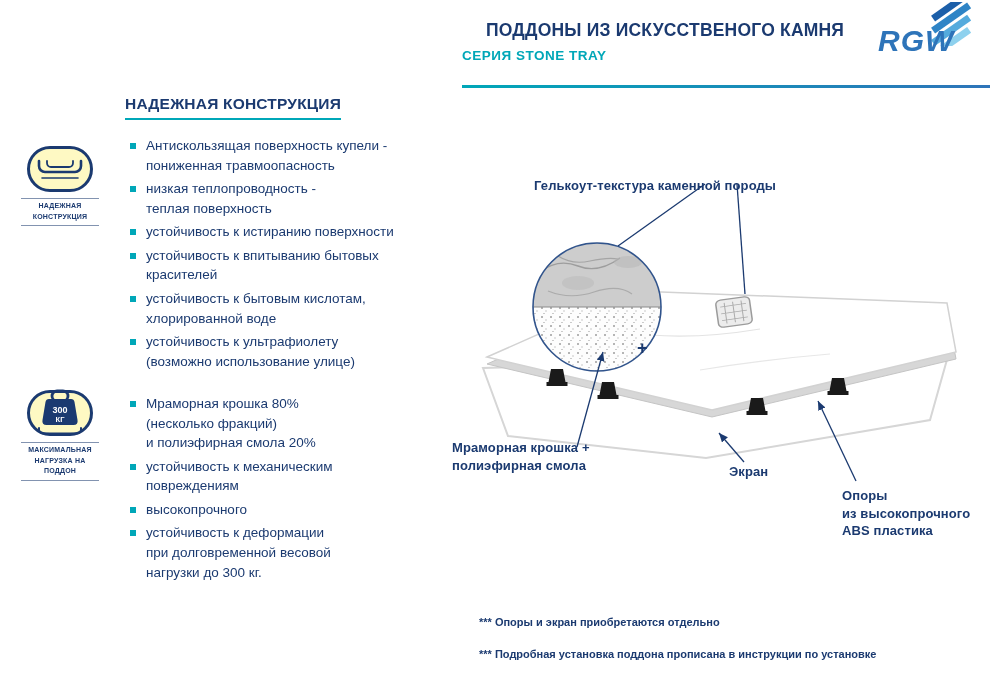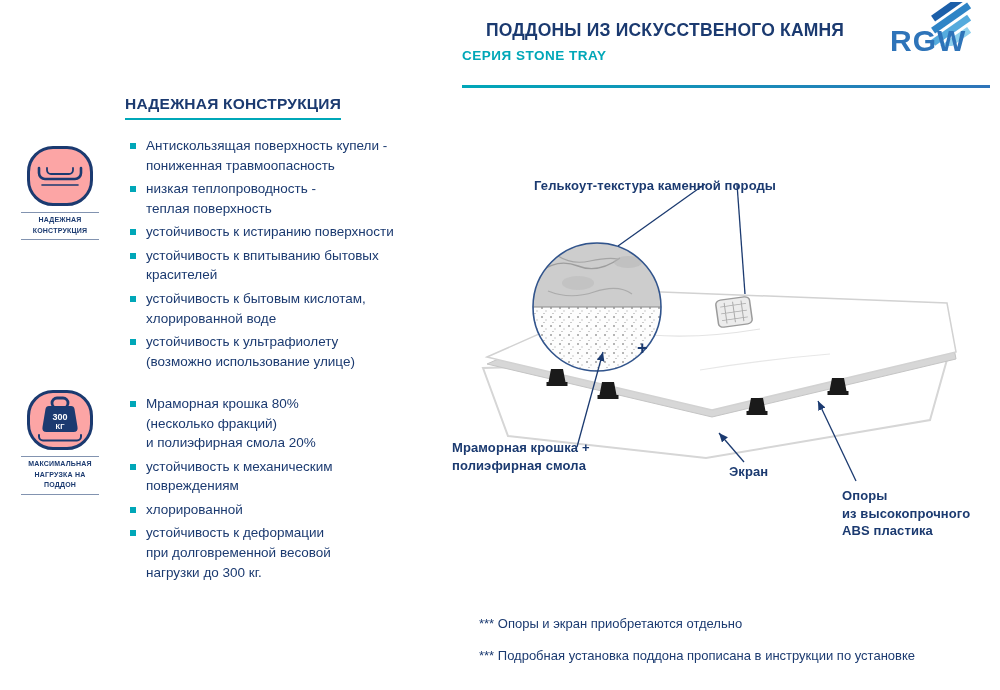--- a/index.html
+++ b/index.html
@@ -6,47 +6,47 @@
   html,body { width:1000px; height:690px; }
   body { font-family:"Liberation Sans", sans-serif; background:#fff; }
   .page { position:relative; width:1000px; height:690px; overflow:hidden; background:#fff; color:var(--c-navy,#1b3a70); }
 
   
   .header-title { position:absolute; left:486px; top:20px; font-size:17.5px; font-weight:bold; letter-spacing:.2px; color:var(--c-navy,#1b3a70); }
   .header-subtitle { position:absolute; left:462px; top:48px; font-size:13.5px; font-weight:bold; letter-spacing:.5px; color:var(--c-teal,#00a7b8); }
   .header-rule { position:absolute; left:462px; top:85px; width:528px; height:3px; background:linear-gradient(90deg, var(--c-teal,#00a7b8), #2e74b9); }
   .logo { position:absolute; left:872px; top:2px; width:122px; height:64px; }
   .logo-stripes { position:absolute; right:0; top:0; }
-  .logo-text { position:absolute; left:18px; top:22px; font-size:30px; font-weight:bold; letter-spacing:1px; color:var(--c-logo,#2e74b9); }
+  .logo-text { position:absolute; left:6px; top:22px; font-size:30px; font-weight:bold; letter-spacing:1px; color:var(--c-logo,#2e74b9);font-style:italic; }
 
   
   .left-heading { position:absolute; left:125px; top:95px; font-size:15.5px; font-weight:bold; letter-spacing:.2px; color:var(--c-navy,#1b3a70); border-bottom:2px solid var(--c-teal,#00a7b8); padding-bottom:5px; }
   .badge { position:absolute; width:78px; text-align:center; }
   .badge1 { left:21px; top:146px; }
   .badge2 { left:21px; top:390px; }
-  .badge-box { width:66px; height:60px; border:3px solid var(--c-navy,#1b3a70); border-radius:26px; display:flex; align-items:center; justify-content:center; margin:0 auto; background:#fca5a5; }
+  .badge-box { width:66px; height:46px; border:3px solid var(--c-navy,#1b3a70); border-radius:26px; display:flex; align-items:center; justify-content:center; margin:0 auto; background:#fef9c3; }
   .badge-caption { margin-top:6px; font-size:7px; font-weight:bold; line-height:1.5; white-space:pre-line; letter-spacing:.2px; color:var(--c-navy,#1b3a70);
                    border-top:1px solid rgba(27,58,112,.55); border-bottom:1px solid rgba(27,58,112,.55); padding:2px 0 3px; }
   .feature-list { position:absolute; left:128px; width:332px; list-style:none; }
   .list1 { top:136px; }
   .list2 { top:394px; }
   .feature-list li { position:relative; padding-left:18px; font-size:13.5px; line-height:1.45; margin-bottom:4px; white-space:pre-line; color:var(--c-navy,#1b3a70); }
   .feature-list li::before { content:""; position:absolute; left:2px; top:7px; width:6px; height:6px; background:var(--c-teal,#00a7b8); }
 
   
   .diagram-svg { position:absolute; left:0; top:0; width:1000px; height:690px; pointer-events:none; }
   .dlabel { position:absolute; font-size:13px; font-weight:bold; color:var(--c-navy,#1b3a70); line-height:1.35; white-space:pre-line; letter-spacing:.1px; }
   .lbl-gelcoat  { left:534px; top:161px;margin-top:16px; }
   .lbl-marble   { left:452px; top:439px; }
   .lbl-screen   { left:729px; top:463px; }
   .lbl-supports { left:842px; top:487px; }
   .plus-sign { position:absolute; left:637px; top:338px; font-size:18px; font-weight:bold; color:var(--c-navy,#1b3a70); }
 
   
-  .footnote { position:absolute; left:479px; font-size:13px; font-weight:normal; color:var(--c-navy,#1b3a70); }
+  .footnote { position:absolute; left:479px; font-size:11px; font-weight:bold; color:var(--c-navy,#1b3a70); }
   .f1 { top:616px; }
   .f2 { top:648px; }
 </style>
 </head>
 <body>
 
 <div class="page">
 
   <div class="header-title">ПОДДОНЫ ИЗ ИСКУССТВЕНОГО КАМНЯ</div>
   <div class="header-subtitle">СЕРИЯ STONE TRAY</div>
@@ -105,21 +105,21 @@
     <div class="badge-caption">МАКСИМАЛЬНАЯ
 НАГРУЗКА НА ПОДДОН</div>
   </div>
 
   <ul class="feature-list list2">
     <li>Мраморная крошка 80%
 (несколько фракций)
 и полиэфирная смола 20%</li>
     <li>устойчивость к механическим
 повреждениям</li>
-    <li>хлорированной</li>
+    <li>высокопрочного</li>
     <li>устойчивость к деформации
 при долговременной весовой
 нагрузки до 300 кг.</li>
   </ul>
 
   <svg class="diagram-svg" viewBox="0 0 1000 690">
     <defs>
       <clipPath id="circClip">
           <circle cx="597" cy="307" r="64"></circle>
         </clipPath>

